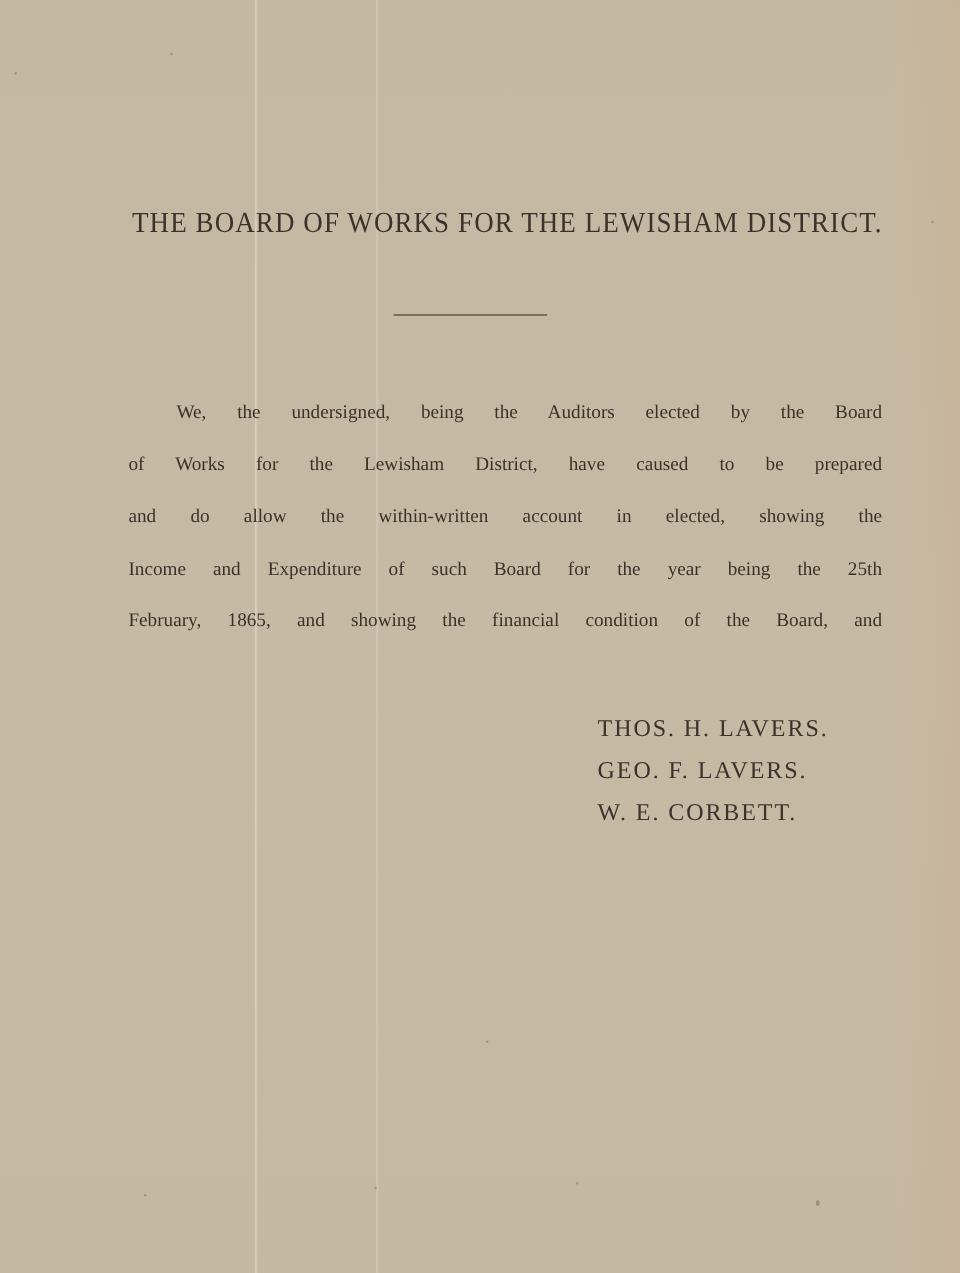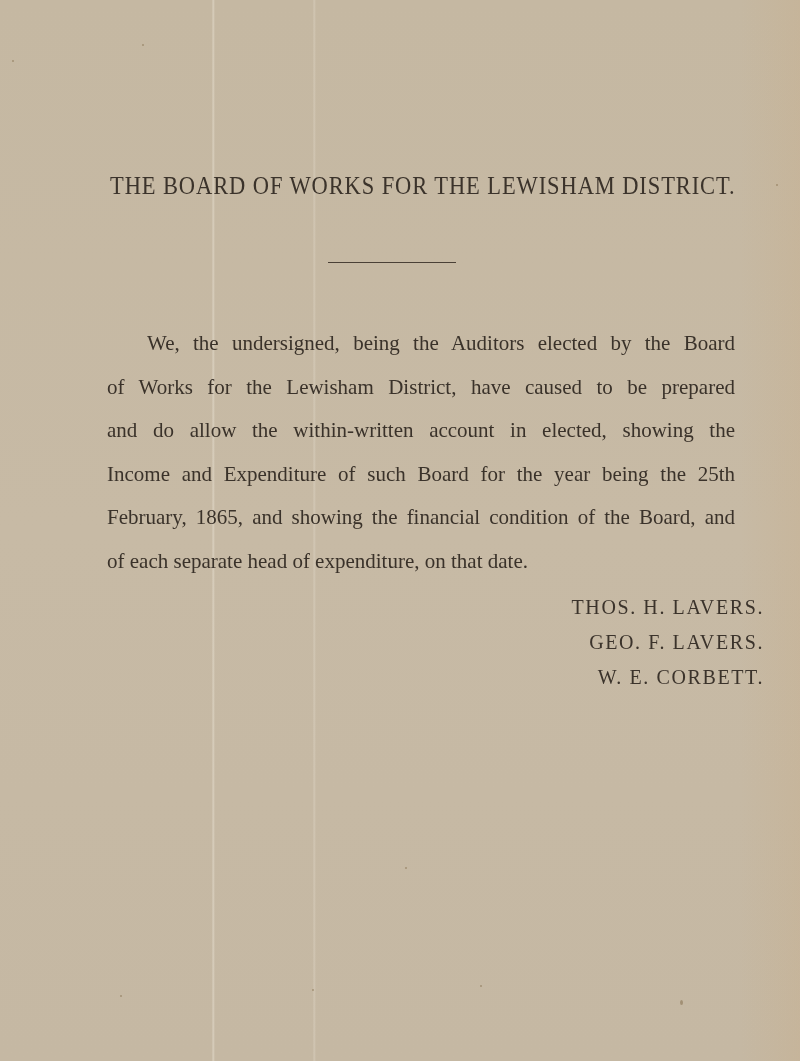--- a/index.html
+++ b/index.html
@@ -49,40 +49,39 @@
       border-top: 1.5px solid #4a4036;
     }
     .body {
       position: absolute;
       left: 107px;
       top: 322px;
       width: 628px;
     }
     .line {
       display: block;
-      font-size: 21px;
+      font-size: 16px;
       line-height: 43.5px;
       height: 43.5px;
       white-space: nowrap;
       text-align: justify;
       text-align-last: justify;
       color: #3a322a;
     }
     .line.indent {
       padding-left: 40px;
     }
     .line.last {
       text-align-last: left;
     }
     .signatures {
       position: absolute;
-      left: 524px;
+      left: 498px;
       top: 590px;
       width: 240px;
-      text-align: right;
     }
     .sig {
       display: block;
       font-size: 20px;
       letter-spacing: 1.6px;
       line-height: 35px;
       height: 35px;
       white-space: nowrap;
       color: #3b332b;
     }
@@ -102,21 +101,20 @@
   <div class="title">THE BOARD OF WORKS FOR THE LEWISHAM DISTRICT.</div>
 
   <div class="rule"></div>
 
   <div class="body">
     <span class="line indent">We, the undersigned, being the Auditors elected by the Board</span>
     <span class="line">of Works for the Lewisham District, have caused to be prepared</span>
     <span class="line">and do allow the within-written account in elected, showing the</span>
     <span class="line">Income and Expenditure of such Board for the year being the 25th</span>
     <span class="line">February, 1865, and showing the financial condition of the Board, and</span>
-    <span class="line last">of each separate head of expenditure, on that date.</span>
   </div>
 
   <div class="signatures">
     <span class="sig">THOS. H. LAVERS.</span>
     <span class="sig">GEO. F. LAVERS.</span>
     <span class="sig">W. E. CORBETT.</span>
   </div>
 
   <div class="speck" style="left:12px;top:60px;"></div>
   <div class="speck" style="left:142px;top:44px;"></div>

